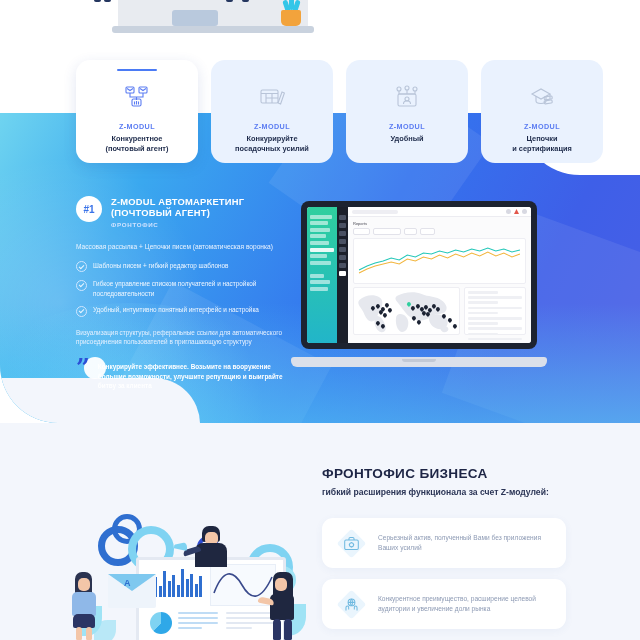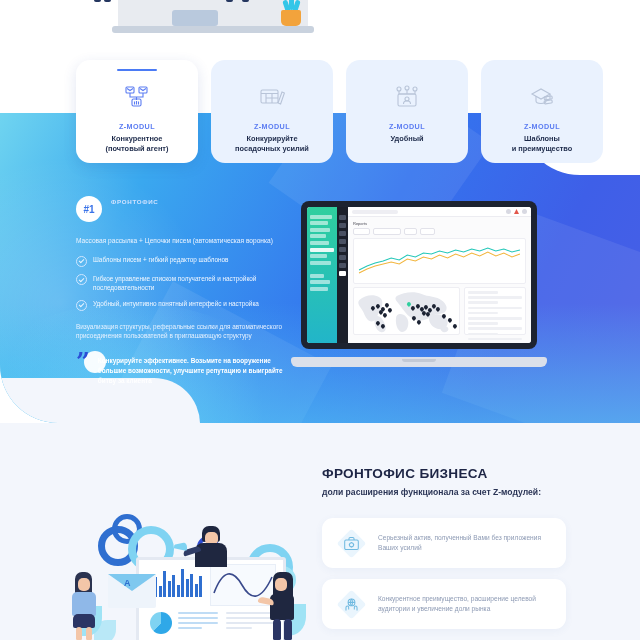--- a/index.html
+++ b/index.html
@@ -236,31 +236,35 @@
         <svg width="28" height="28" viewBox="0 0 28 28" fill="none" stroke="#b8c4d8" stroke-width="1.1">
           <path d="M4 10l9-5 9 5-9 5z"></path>
             <path d="M8 12v5c0 1.4 2.3 2.5 5 2.5s5-1.1 5-2.5v-5"></path>
           <path d="M22 10v5"></path>
           <rect x="16" y="13" width="8" height="3" rx="1" transform="rotate(-8 16 13)"></rect>
           <rect x="16" y="17" width="8" height="3" rx="1" transform="rotate(-8 16 17)"></rect>
         </svg>
       </div>
       <div class="card-brand">Z-MODUL</div>
       <div class="card-title">
-        <div>Шаблоны</div>
-        <div>и преимущество</div>
+        <div>Цепочки</div>
+        <div>и сертификация</div>
       </div>
     </div>
 
   </div>
 
   <div class="hero-copy">
     <div class="h-head">
       <div class="badge">#1</div>
       <div>
+        <div class="h-t1">
+          <div>Z-MODUL АВТОМАРКЕТИНГ</div>
+          <div>(ПОЧТОВЫЙ АГЕНТ)</div>
+        </div>
         <div class="h-t2">ФРОНТОФИС</div>
       </div>
     </div>
 
     <div class="h-lead">Массовая рассылка + Цепочки писем (автоматическая воронка)</div>
 
     <div class="h-list">
       <div class="h-li">
         <span class="chk">
             <i></i>
@@ -421,21 +425,21 @@
         </div>
       </div>
     </div>
     <div class="base"></div>
   </div>
 
   <div class="bottom"></div>
 
   <div class="b-head">
     <div class="b-h1">ФРОНТОФИС БИЗНЕСА</div>
-    <div class="b-h2">доли расширения функционала за счет Z-модулей:</div>
+    <div class="b-h2">гибкий расширения функционала за счет Z-модулей:</div>
   </div>
 
   <div class="b-cards">
     <div class="b-card">
       <div class="b-ico">
         <span class="dia"></span>
         <svg width="17" height="17" viewBox="0 0 20 20" fill="none" stroke="#6fb9e0" stroke-width="1.2" style="position:relative">
           <rect x="2" y="6" width="16" height="11" rx="1.5"></rect>
           <path d="M7 6V4.5A1.5 1.5 0 0 1 8.5 3h3A1.5 1.5 0 0 1 13 4.5V6"></path>
           <circle cx="10" cy="11.5" r="2.4"></circle>

